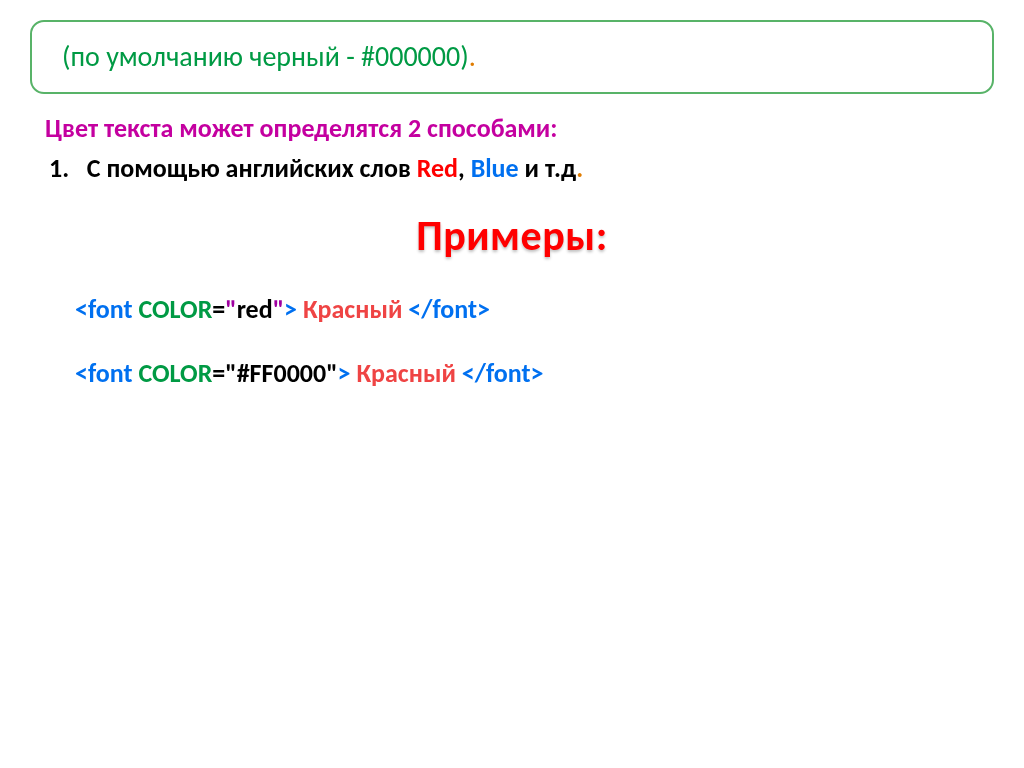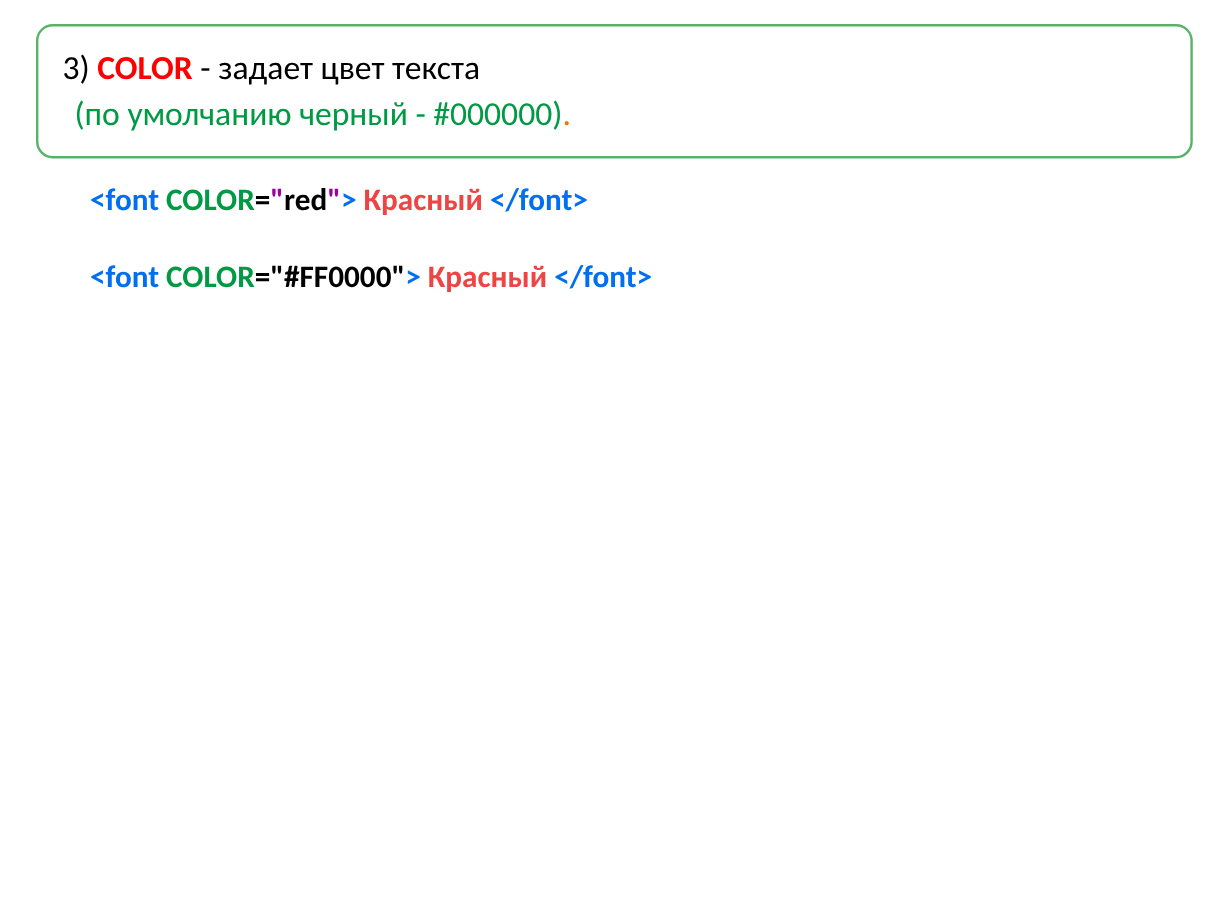--- a/index.html
+++ b/index.html
@@ -77,33 +77,35 @@
   .attr-val { color: #000000; font-weight: bold; }
   .quote-purple { color: #9f00a0; font-weight: bold; }
   .content-red { color: #ef4444; font-weight: bold; }
 </style>
 </head>
 <body>
 
 <div class="slide">
 
   <div class="title-box">
-    <div class="title-line1">
-      <span class="t-black">3) </span><span class="t-red b smallcaps">COLOR</span><span class="t-black"> - </span><span class="t-black">задает цвет текста</span>
-    </div>
     <div class="title-line2">
       <span class="t-green">(</span><span class="t-green">по умолчанию черный - #000000)</span><span class="t-orange">.</span>
     </div>
   </div>
 
   <div class="body">
+    <div class="intro magenta">Цвет текста может определятся 2 способами:</div>
+
+    <div class="li">
+      <span class="t-black b">1.</span><span class="t-black b" style="white-space:pre">   С помощью английских слов </span><span class="t-red b">Red</span><span class="t-black b">, </span><span class="t-blue b">Blue</span><span class="t-black b"> и т.д</span><span class="t-orange b">.</span>
+    </div>
 
 
 
-
+    <div class="examples-heading">Примеры:</div>
 
     <div class="codeline">
       <span class="tag">&lt;</span><span class="tag">font</span><span> </span><span class="attr-name">COLOR</span><span class="attr-val">=</span><span class="quote-purple">"</span><span class="attr-val">red</span><span class="quote-purple">"</span><span class="tag">&gt;</span><span class="content-red"> Красный </span><span class="tag">&lt;/</span><span class="tag">font</span><span class="tag">&gt;</span>
     </div>
 
     <div class="codeline">
       <span class="tag">&lt;</span><span class="tag">font</span><span> </span><span class="attr-name">COLOR</span><span class="attr-val">=</span><span class="attr-val">"</span><span class="attr-val">#FF0000</span><span class="attr-val">"</span><span class="tag">&gt;</span><span class="content-red"> Красный </span><span class="tag">&lt;/</span><span class="tag">font</span><span class="tag">&gt;</span>
     </div>
 
   </div>

